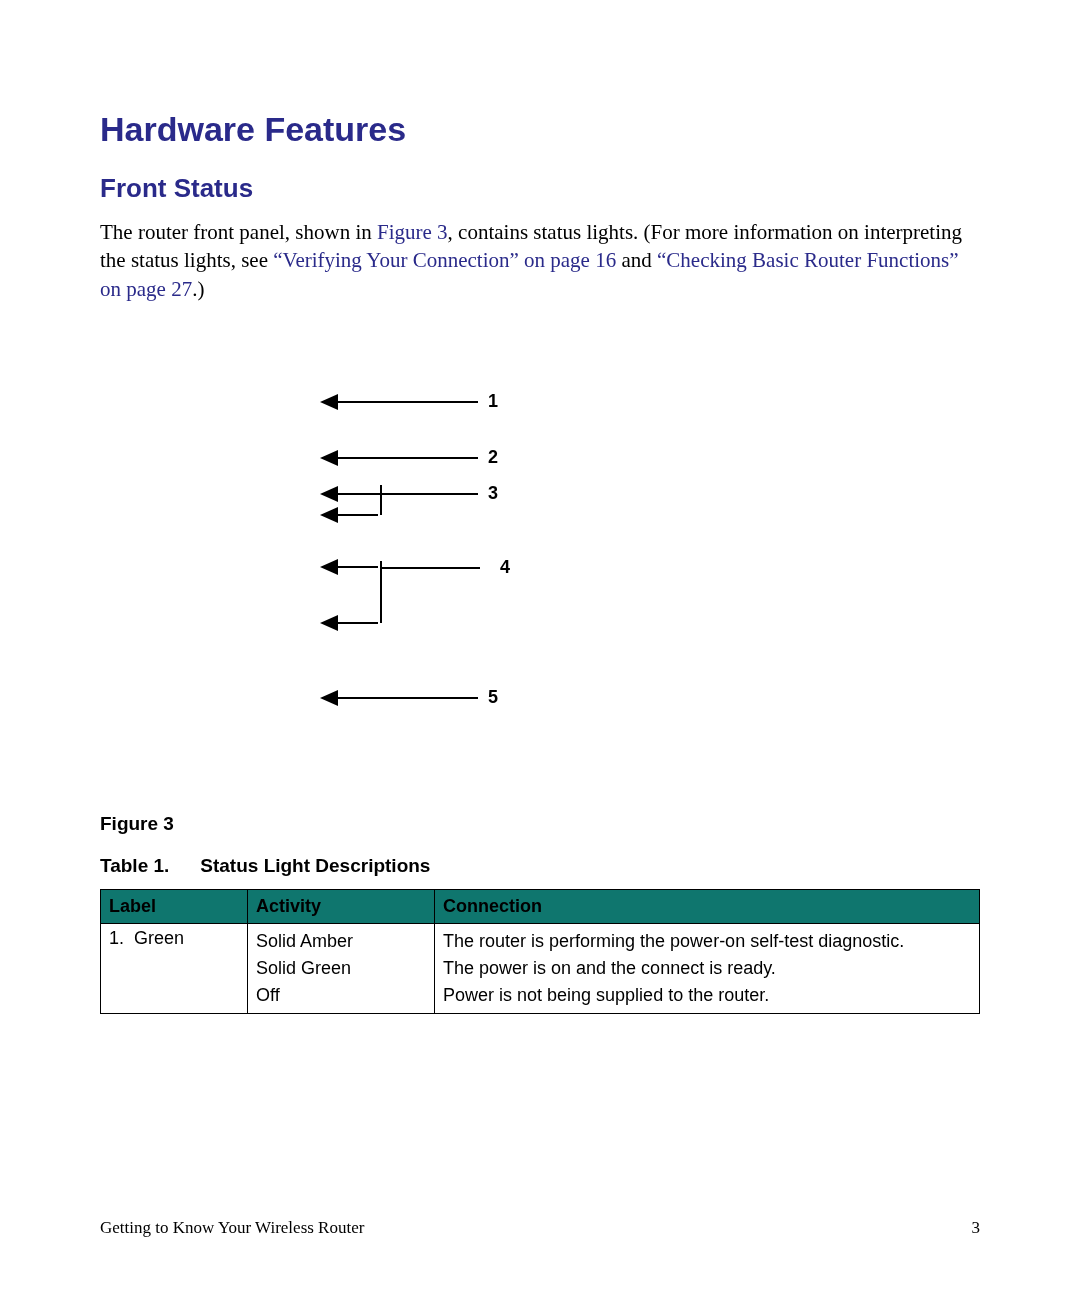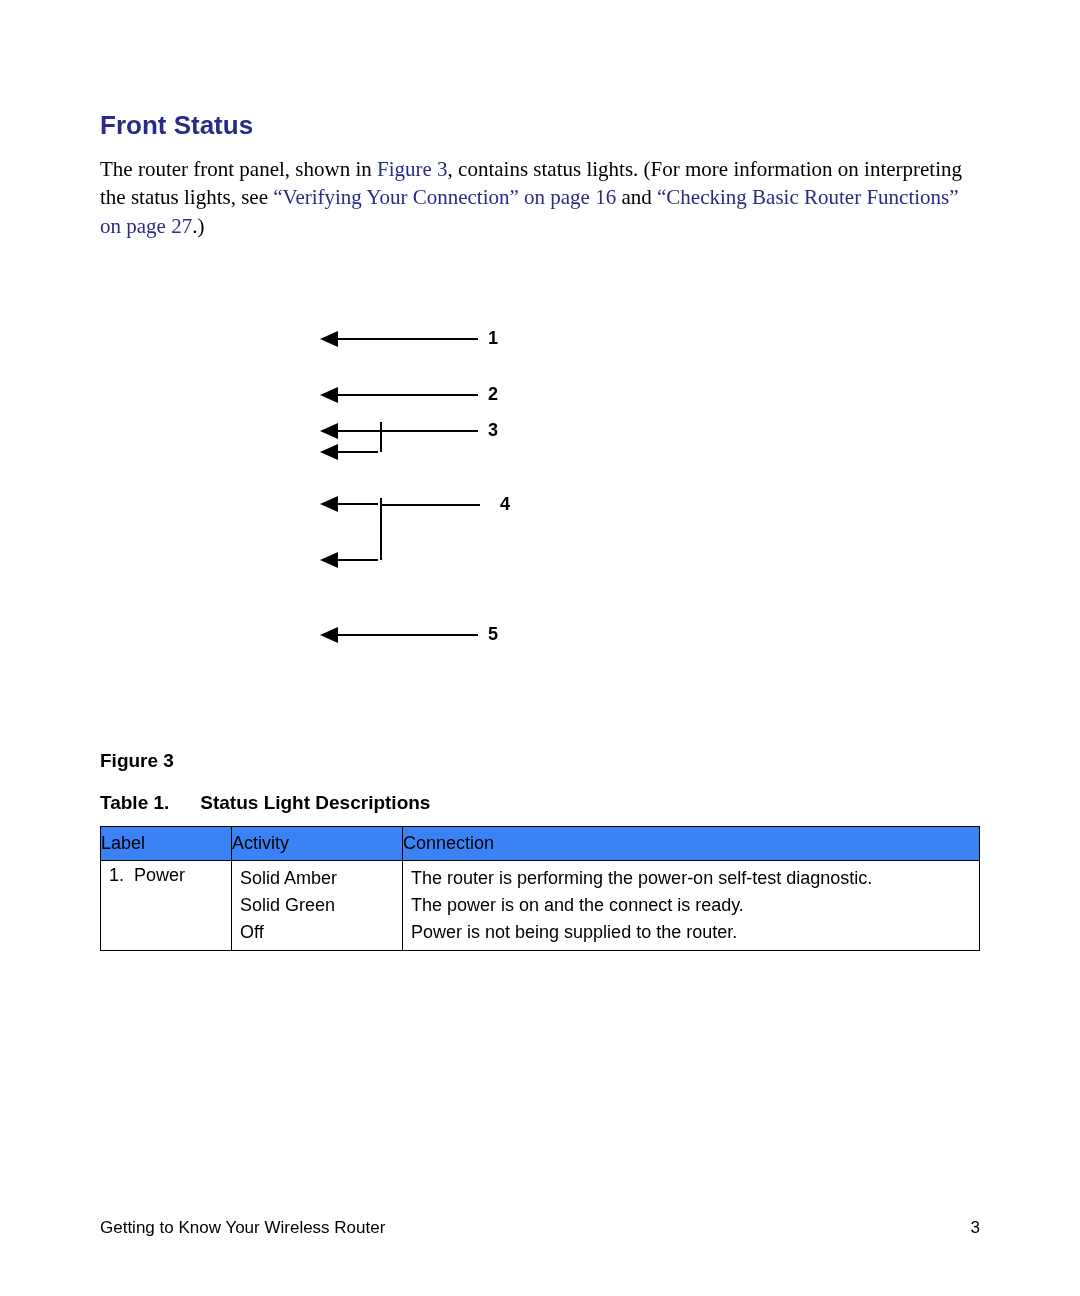--- a/index.html
+++ b/index.html
@@ -94,24 +94,24 @@
   }
   .tbl-title-num { display:inline-block; width: 95px; }
   table.status {
     border-collapse: collapse;
     width: 100%;
     font-family: Arial, Helvetica, sans-serif;
     font-size: 18px;
   }
   table.status th {
     text-align: left;
-    background: #3b82f6;
+    background: #0f766e;
     border: 1.5px solid #000;
-    padding: 6px 0;
-    font-weight: normal;
+    padding: 6px 8px;
+    font-weight: bold;
   }
   table.status td {
     border: 1.5px solid #000;
     padding: 4px 8px;
     vertical-align: top;
   }
   table.status td .sub {
     padding: 3px 0;
   }
   .label-cell-inner {
@@ -120,29 +120,30 @@
     height:100%;
     gap:10px;
   }
   .footer {
     position: absolute;
     bottom: 58px;
     left: 100px;
     right: 100px;
     display: flex;
     justify-content: space-between;
-    font-family: Liberation Sans, sans-serif;
+    font-family: Liberation Serif, serif;
     font-size: 17px;
   }
 </style>
 </head>
 <body>
 
 <div class="page">
 
+  <h1>Hardware Features</h1>
 
 
   <h2>Front Status</h2>
 
   <p class="body-text">
     <span>The router front panel, shown in </span><span class="link">Figure 3</span><span>, contains status lights. (For more information on interpreting the status lights, see </span><span class="link">“Verifying Your Connection” on page 16</span><span> and </span><span class="link">“Checking Basic Router Functions” on page 27</span><span>.)</span>
   </p>
 
   <div class="diagram">
 
@@ -207,21 +208,21 @@
         <th style="width:130px;">Label</th>
         <th style="width:170px;">Activity</th>
         <th>Connection</th>
       </tr>
     </thead>
     <tbody>
       <tr>
         <td>
           <div class="label-cell-inner">
             <span>1.</span>
-            <span>Power</span>
+            <span>Green</span>
           </div>
         </td>
         <td>
           <div class="sub">Solid Amber</div>
           <div class="sub">Solid Green</div>
           <div class="sub">Off</div>
         </td>
         <td>
           <div class="sub">The router is performing the power-on self-test diagnostic.</div>
           <div class="sub">The power is on and the connect is ready.</div>

